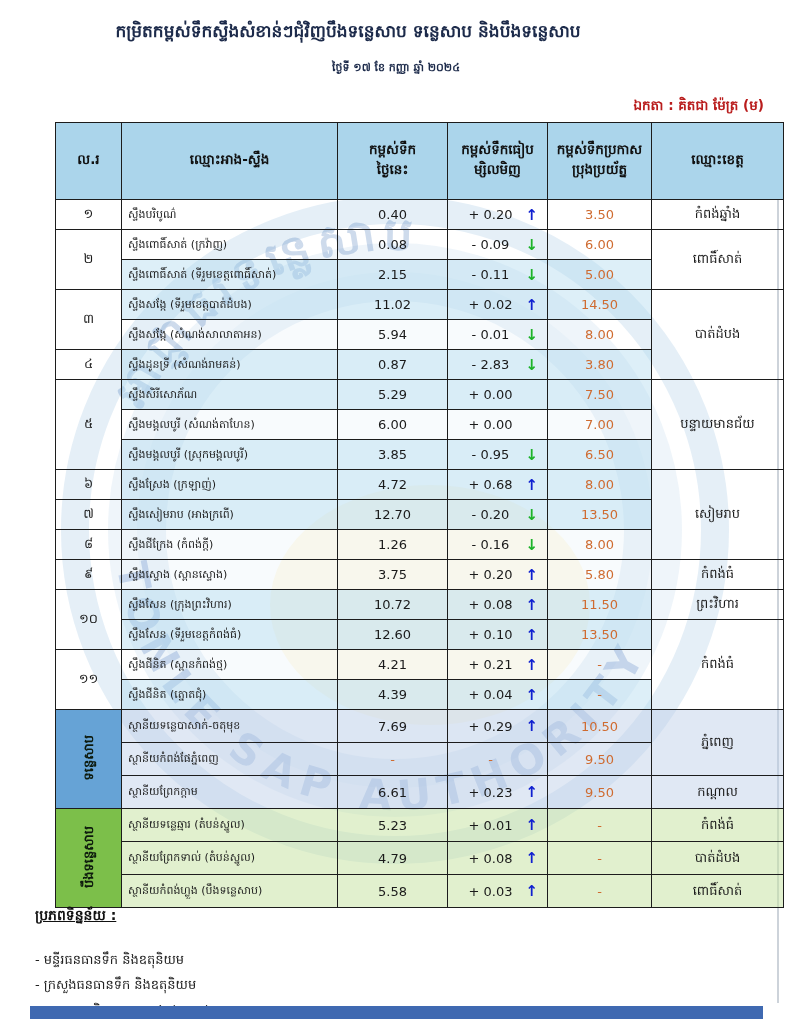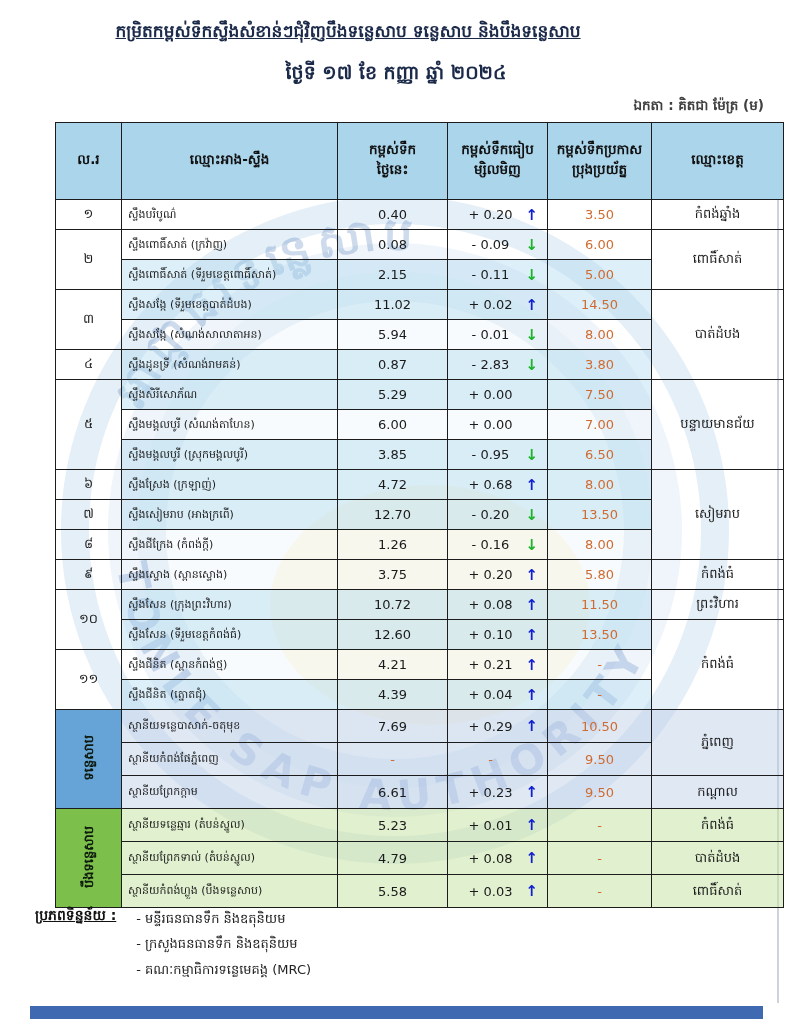--- a/index.html
+++ b/index.html
@@ -1,24 +1,24 @@
 <!DOCTYPE html>
 <html><head>
 <meta charset="utf-8">
 <style>
   html,body{margin:0;padding:0;background:#ffffff;}
   body{width:792px;height:1024px;position:relative;overflow:hidden;
        font-family:"DejaVu Sans","Liberation Sans",sans-serif;color:#1a1a1a;}
 
   .title{position:absolute;top:20px;left:0;width:696px;text-align:center;
-         font-size:17px;font-weight:bold;color:#1c2a4a;text-decoration:underline;}
+         font-size:17px;font-weight:bold;color:#1c2a4a;}
   .date-line{position:absolute;top:60px;left:0;width:792px;text-align:center;
-         font-size:19px;font-weight:bold;color:#1c2a4a;}
+         font-size:11px;font-weight:bold;color:#1c2a4a;}
   .unit-line{position:absolute;top:97px;right:28px;font-size:13.5px;
-         font-weight:bold;color:#404040;}
+         font-weight:bold;color:#b91c1c;}
 
   
   .wm{position:absolute;left:30px;top:135px;z-index:0;}
 
   table#wl-table{position:absolute;left:35px;top:122px;width:728px;z-index:1;
         border-collapse:collapse;table-layout:fixed;background:transparent;margin-left:20px;}
   #wl-table th,#wl-table td{border:1px solid #1c1c1c;padding:0 4px;
         font-size:13px;text-align:center;vertical-align:middle;
         overflow:hidden;}
   #wl-table thead th{height:76px;background:#abd5eb;font-weight:600;
@@ -36,21 +36,21 @@
         display:inline-block;line-height:1;}
   td.glabel0{background:#66a3d6;}
   td.glabel1{background:#7cbf4a;}
   .chg-cell{position:relative;}
   .chg-val{display:block;text-align:center;padding-right:14px;}
   .arr{position:absolute;right:9px;top:50%;transform:translateY(-50%);
        font-weight:bold;font-size:15px;}
   .arr.up{color:#1020d0;}
   .arr.down{color:#1db32a;}
 
-  .sources{position:absolute;left:35px;top:906px;display:flex;gap:20px;z-index:1;}
+  .sources{position:absolute;left:35px;top:906px;display:flex;gap:20px;z-index:1;flex-direction:column;}
   .sources .head{font-size:14px;font-weight:bold;text-decoration:underline;
        color:#111;white-space:nowrap;}
   .sources .items{font-size:13px;color:#222;line-height:1.95;}
 
   .edge-line{position:absolute;left:777px;top:125px;width:2px;height:878px;
        background:#cdd3da;z-index:0;}
   .bottom-bar{position:absolute;left:30px;top:1006px;width:733px;height:13px;
        background:#3f69b1;z-index:1;}
 </style>
 </head>

